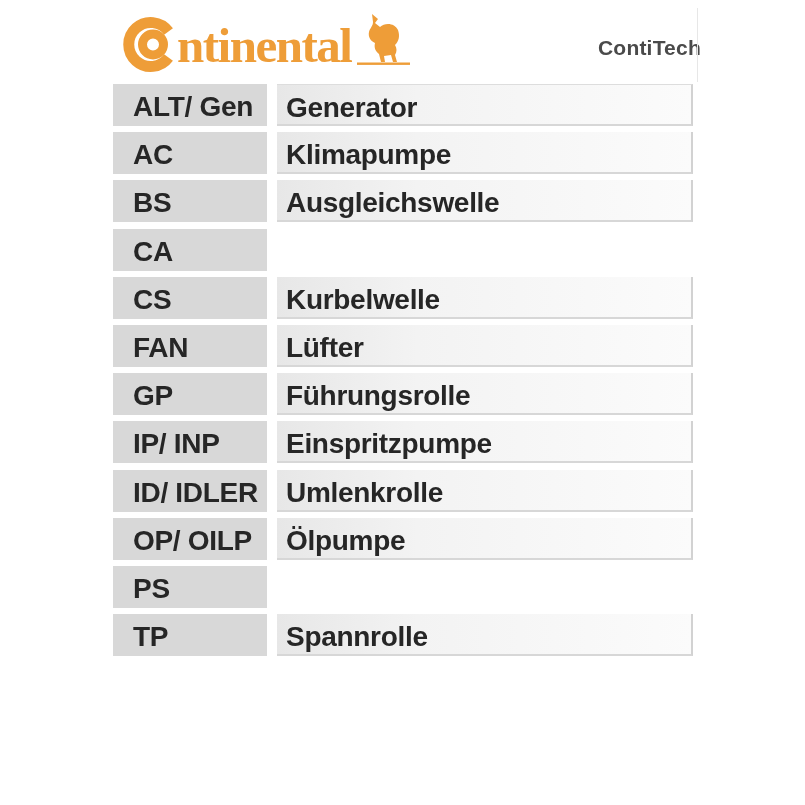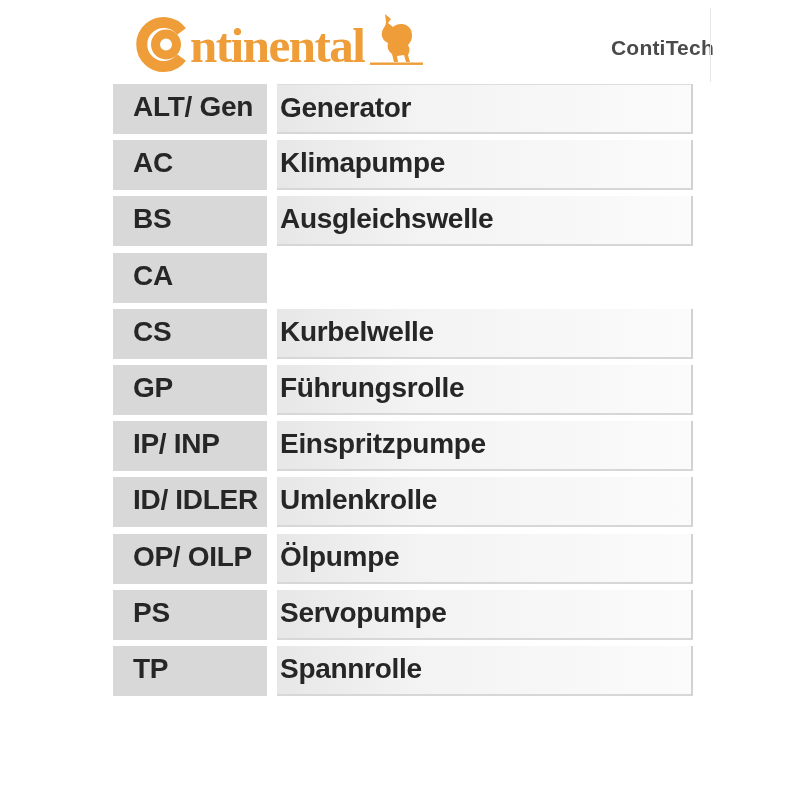--- a/index.html
+++ b/index.html
@@ -10,21 +10,21 @@
   }
   html,body{margin:0;padding:0;background:#e9e9e9;}
   .page{
     position:relative;
     width:805px;height:805px;
     background:#ffffff;
     overflow:hidden;
     font-family:"Liberation Sans", sans-serif;
   }
   
-  .header{position:absolute;left:17px;top:0;width:769px;height:84px;background:#ffffff;}
+  .header{position:absolute;left:4px;top:0;width:769px;height:84px;background:#ffffff;}
   .header-edge{position:absolute;left:693px;top:8px;width:1px;height:74px;background:#e7e7e7;}
   .logo{position:absolute;left:118px;top:8px;display:flex;align-items:flex-start;}
   .logo-tail{
     font-family:"Liberation Serif", serif;
     font-weight:bold;
     color:var(--brand);
     font-size:49px;
     line-height:1;
     letter-spacing:-1.5px;
     margin-left:-5px;
@@ -35,42 +35,42 @@
     position:absolute;left:594px;top:36px;
     font-size:21px;font-weight:bold;color:var(--subbrand);
     letter-spacing:0.2px;
   }
   
   .legend{
     position:absolute;left:113px;top:84px;width:580px;
   }
   .trow{
     display:flex;
-    height:50px;
+    height:42px;
     margin-bottom:6.2px;
   }
   .cell{
     line-height:45.5px;
     font-weight:bold;
     color:var(--ink);
     letter-spacing:-0.3px;
     font-size:28px;
     white-space:nowrap;
     overflow:hidden;
   }
   .abbr{
     width:134px;
     padding-left:20px;
     background:var(--cell-left);
     flex:none;
   }
   .colgap{width:10px;flex:none;}
   .term{
     flex:1;
-    padding-left:3px;
+    padding-left:9px;
     background:linear-gradient(to right,#e7e7e7 0px,#f3f3f3 140px,#fbfbfb 100%);
     border-right:2px solid #d2d2d2;
     border-bottom:2px solid #d7d7d7;
   }
   .trow:first-child .term{border-top:1px solid #ddd;}
 </style>
 </head>
 <body>
 
 <div class="page">
@@ -127,20 +127,25 @@
       <div class="cell abbr">CA</div>
       <div class="colgap"></div>
     </div>
 
     <div class="trow">
       <div class="cell abbr">CS</div>
       <div class="colgap"></div>
       <div class="cell term">Kurbelwelle</div>
     </div>
 
+    <div class="trow">
+      <div class="cell abbr">FAN</div>
+      <div class="colgap"></div>
+      <div class="cell term">Lüfter</div>
+    </div>
 
     <div class="trow">
       <div class="cell abbr">GP</div>
       <div class="colgap"></div>
       <div class="cell term">Führungsrolle</div>
     </div>
 
     <div class="trow">
       <div class="cell abbr">IP/ INP</div>
       <div class="colgap"></div>
@@ -155,21 +160,20 @@
 
     <div class="trow">
       <div class="cell abbr">OP/ OILP</div>
       <div class="colgap"></div>
       <div class="cell term">Ölpumpe</div>
     </div>
 
     <div class="trow">
       <div class="cell abbr">PS</div>
       <div class="colgap"></div>
-      <div class="cell term">Servopumpe</div>
     </div>
 
     <div class="trow">
       <div class="cell abbr">TP</div>
       <div class="colgap"></div>
       <div class="cell term">Spannrolle</div>
     </div>
 
   </div>
 

